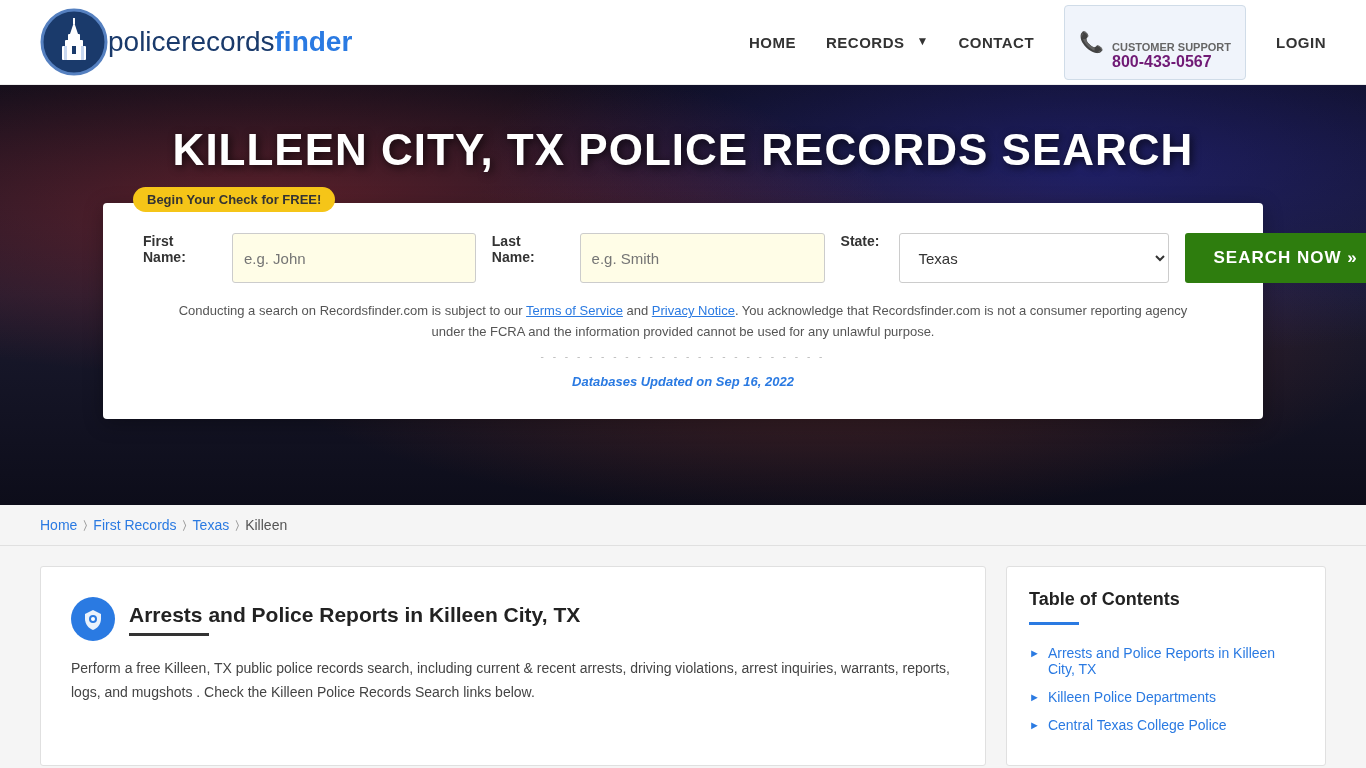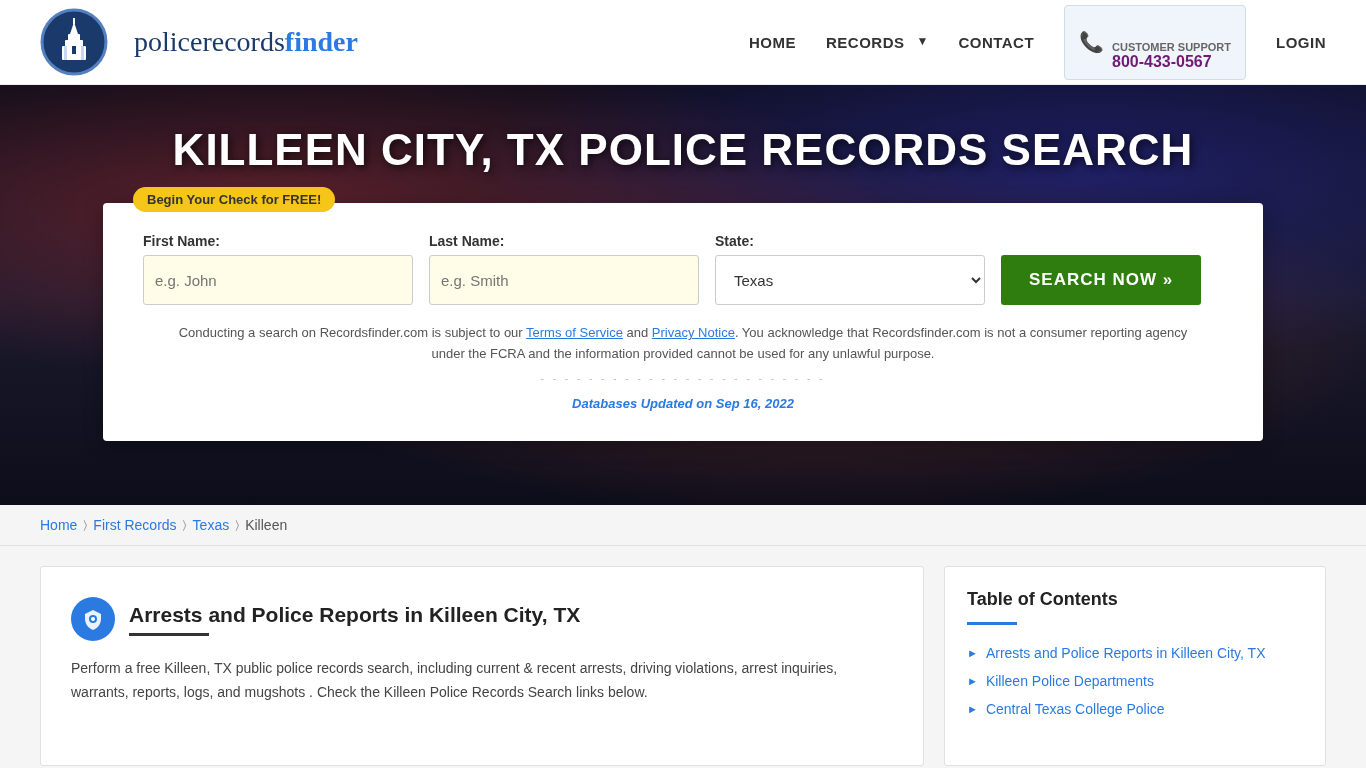--- a/index.html
+++ b/index.html
@@ -11,22 +11,21 @@
       align-items: center;
       justify-content: space-between;
       padding: 10px 40px;
       background: #fff;
       border-bottom: 1px solid #eee;
       height: 85px;
     }
     .logo-area {
       display: flex;
       align-items: center;
-      gap: 26px;
-      font-family: Liberation Serif, serif;
+      gap: 0;
     }
     .logo-icon {
       width: 68px;
       height: 68px;
     }
     .nav-area {
       display: flex;
       align-items: center;
       gap: 30px;
     }
@@ -133,22 +132,22 @@
       border-radius: 20px;
     }
     .search-form {
       display: flex;
       align-items: flex-end;
       gap: 16px;
       margin-bottom: 18px;
     }
     .form-group {
       display: flex;
-      flex-direction: column;
-      gap: 6px;
+      flex-direction: row;
+      gap: 20px;
     }
     .form-group label {
       font-size: 14px;
       font-weight: 600;
       color: #333;
     }
     .form-input {
       border: 1px solid #ccc;
       border-radius: 3px;
       padding: 10px 11px;
@@ -269,21 +268,21 @@
     }
     .section-body {
       font-size: 14px;
       line-height: 1.7;
       color: #444;
       margin-top: 12px;
     }
 
     
     .sidebar {
-      width: 382px;
+      width: 320px;
       margin-left: 20px;
       background: #fff;
       border: 1px solid #e0e0e0;
       border-radius: 3px;
       padding: 22px 22px;
       flex-shrink: 0;
       min-height: 200px;
     }
     .toc-title {
       font-size: 18px;

